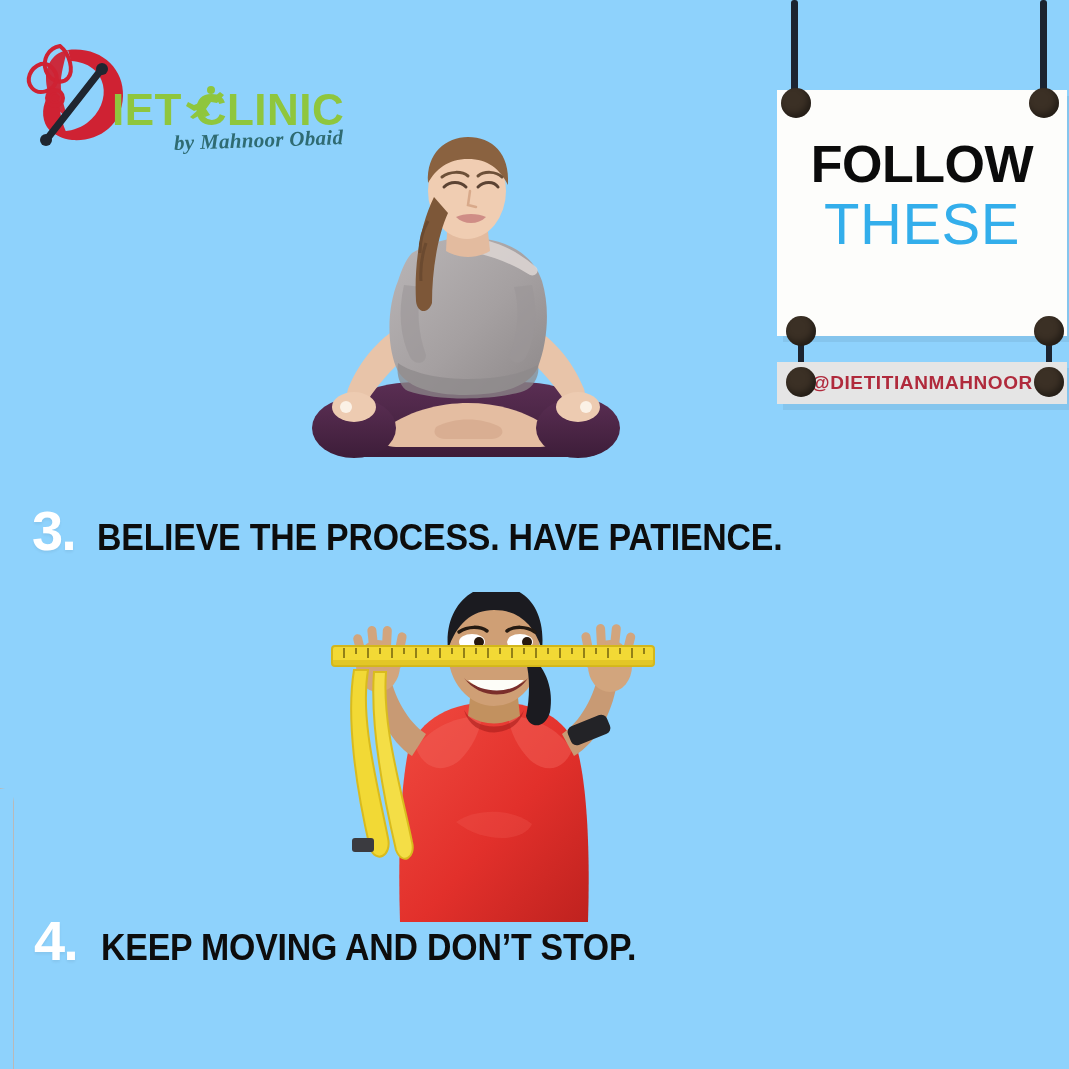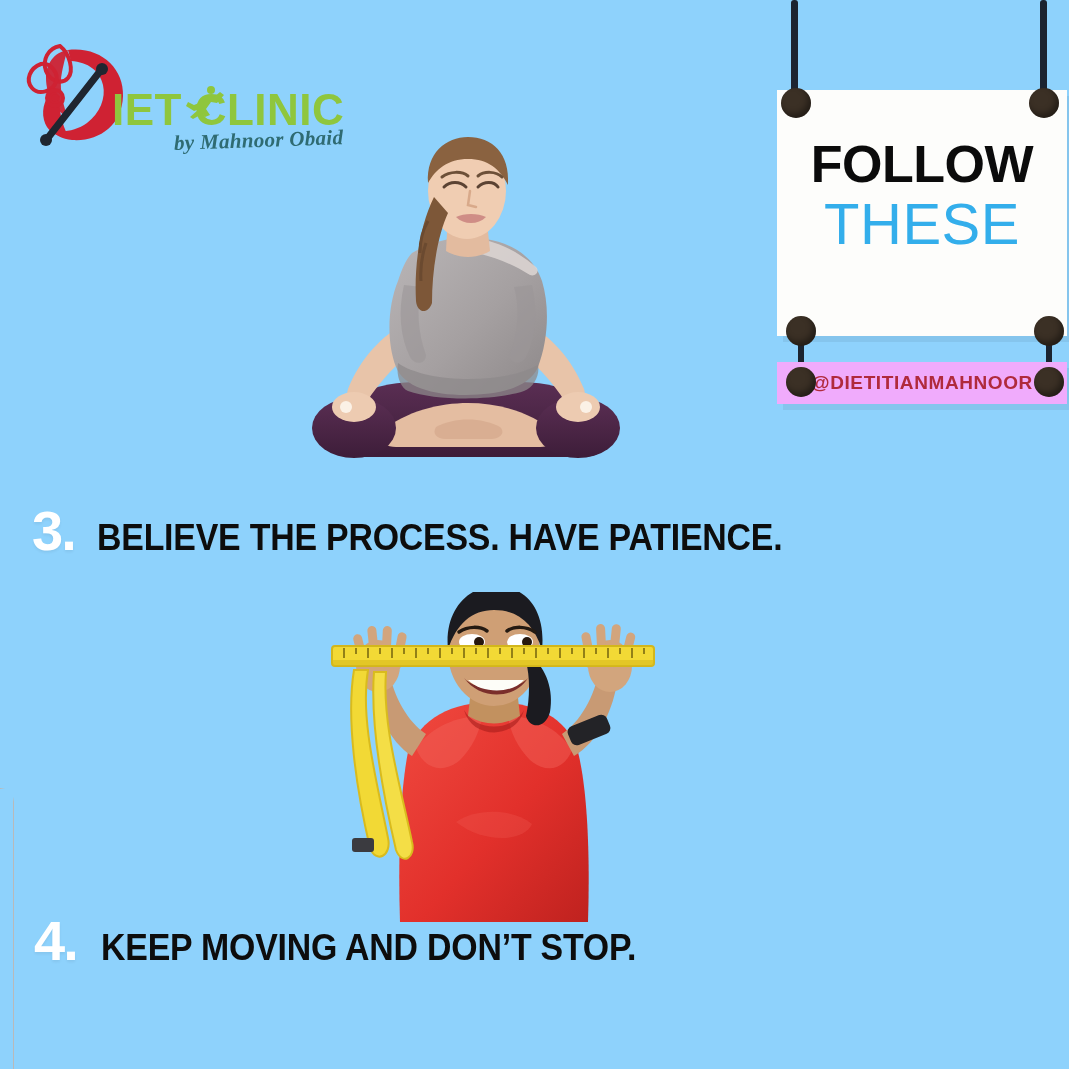--- a/index.html
+++ b/index.html
@@ -138,21 +138,21 @@
     letter-spacing: 0.5px;
     line-height: 1;
   }
 
   .handle-panel {
     position: absolute;
     left: 0;
     top: 362px;
     width: 290px;
     height: 42px;
-    background: #f0abfc;
+    background: #e5e5e5;
     box-shadow: 6px 6px 0 rgba(0,0,0,0.06);
     display: flex;
     align-items: center;
     justify-content: center;
   }
   .handle-text {
     font-size: 19px;
     font-weight: 700;
     color: #b02a3c;
     letter-spacing: 0.6px;

